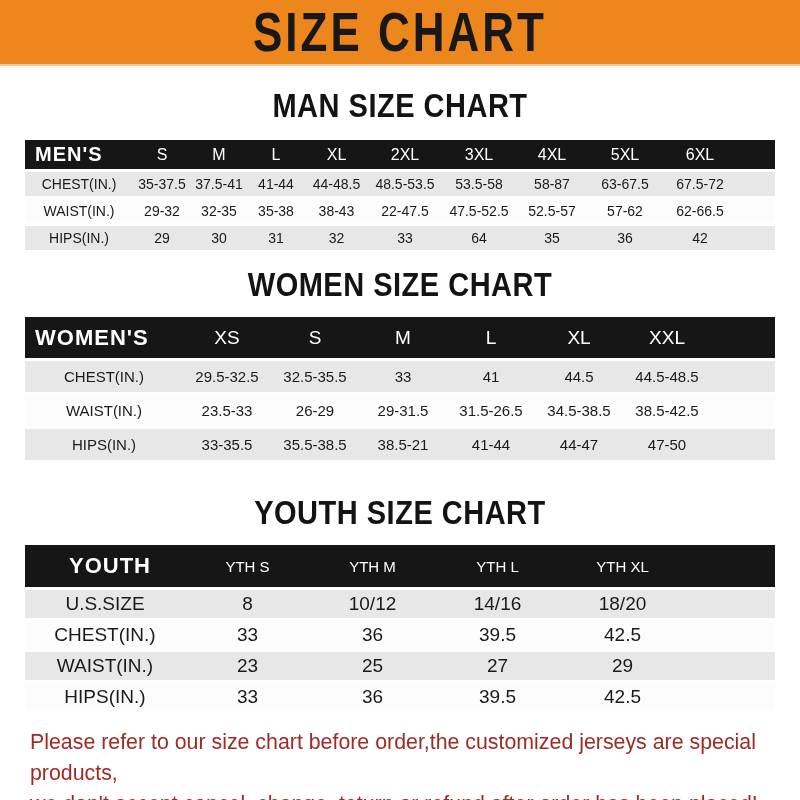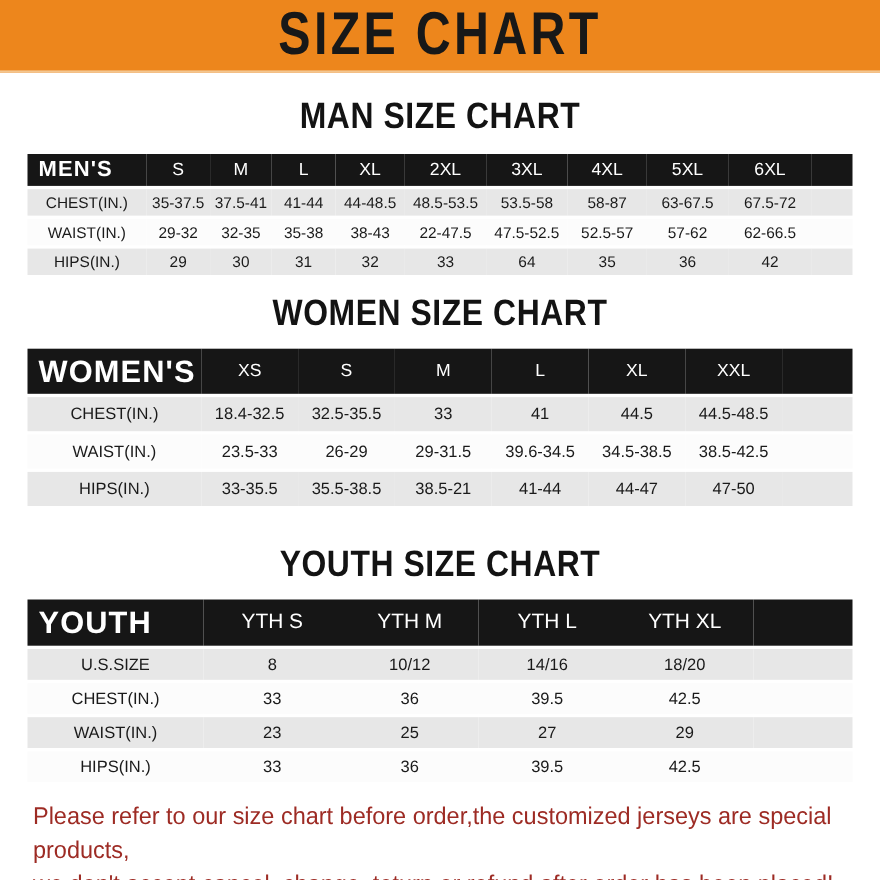--- a/index.html
+++ b/index.html
@@ -47,26 +47,26 @@
   .size-table .table-label {
     text-align: left; padding-left: 10px;
     font-weight: bold; letter-spacing: 1px;
   }
   .size-table tbody td { text-align: center; color: #1a1a1a; padding: 0; }
   .size-table tbody tr:nth-child(odd) td { background: var(--row-shade-bg, #E7E7E7); }
   .size-table tbody tr:nth-child(even) td { background: #FCFCFC; }
   .sec-0 thead th { height: 29px; font-size: 16px; margin-top: 25px; }
   .sec-0 .table-label { font-size: 20px; }
   .sec-0 tbody td { height: 24px; font-size: 14px; }
-  .sec-1 thead th { height: 41px; font-size: 16px; }
-  .sec-1 .table-label { font-size: 28px; }
+  .sec-1 thead th { height: 41px; font-size: 19px; }
+  .sec-1 .table-label { font-size: 22px; }
   .sec-1 tbody td { height: 31px; font-size: 15px; }
-  .sec-2 thead th { height: 42px; font-size: 19px; }
-  .sec-2 .table-label { font-size: 28px; }
-  .sec-2 tbody td { height: 28px; font-size: 15px; }
+  .sec-2 thead th { height: 42px; font-size: 15px; }
+  .sec-2 .table-label { font-size: 22px; text-align: center; }
+  .sec-2 tbody td { height: 28px; font-size: 19px; }
   .note {
     margin: 12px 0 0 0; padding-left: 30px;
     color: var(--footer-text, #9D2B24);
     font-size: 22px; line-height: 31px;
   }
   .note p { margin: 0; transform: scaleX(0.97); transform-origin: left center; }
 </style>
 </head>
 <body style="--banner-bg: #ED861C; --table-header-bg: #161616; --row-shade-bg: #E7E7E7; --footer-text: #9D2B24;">
 
@@ -171,34 +171,34 @@
               <th class="col-header">M</th>
               <th class="col-header">L</th>
               <th class="col-header">XL</th>
               <th class="col-header">XXL</th>
               <th class="spacer"></th>
             </tr>
           </thead>
           <tbody>
             <tr>
               <td class="row-label">CHEST(IN.)</td>
-              <td>18.4-32.5</td>
+              <td>29.5-32.5</td>
               <td>32.5-35.5</td>
               <td>33</td>
               <td>41</td>
               <td>44.5</td>
               <td>44.5-48.5</td>
               <td class="spacer"></td>
             </tr>
             <tr>
               <td class="row-label">WAIST(IN.)</td>
               <td>23.5-33</td>
               <td>26-29</td>
               <td>29-31.5</td>
-              <td>39.6-34.5</td>
+              <td>31.5-26.5</td>
               <td>34.5-38.5</td>
               <td>38.5-42.5</td>
               <td class="spacer"></td>
             </tr>
             <tr>
               <td class="row-label">HIPS(IN.)</td>
               <td>33-35.5</td>
               <td>35.5-38.5</td>
               <td>38.5-21</td>
               <td>41-44</td>

